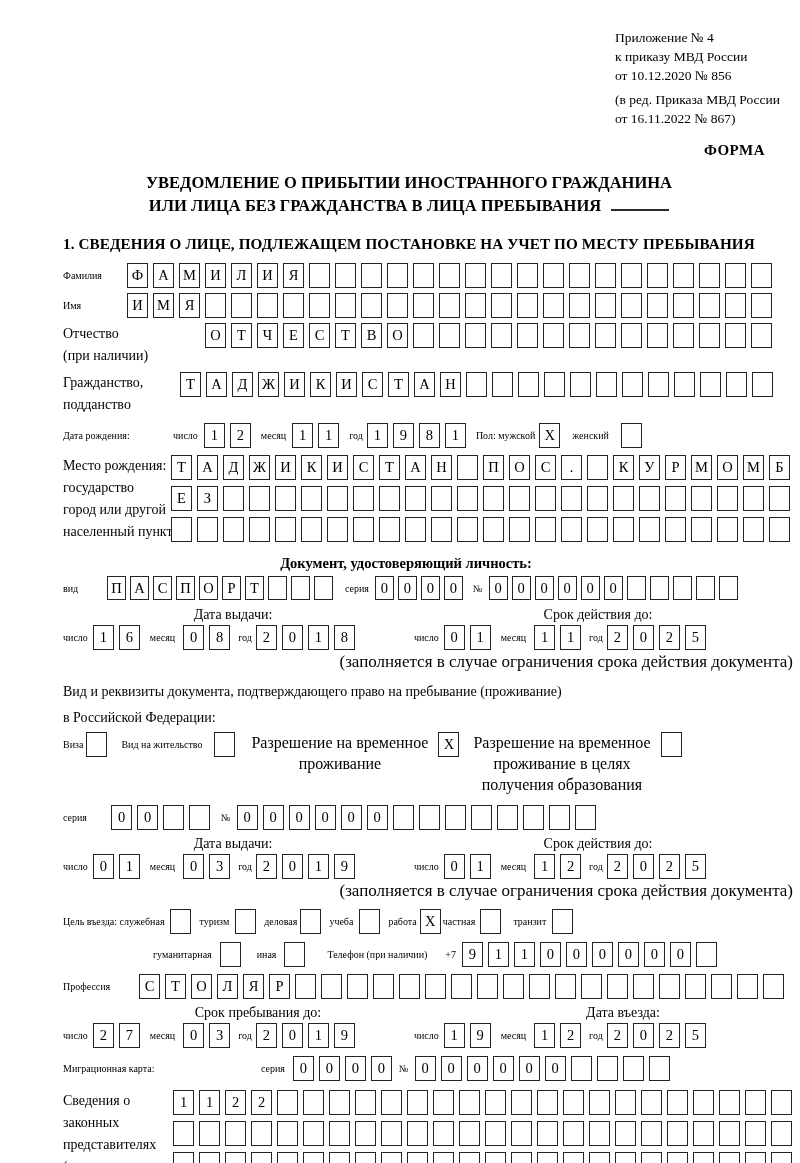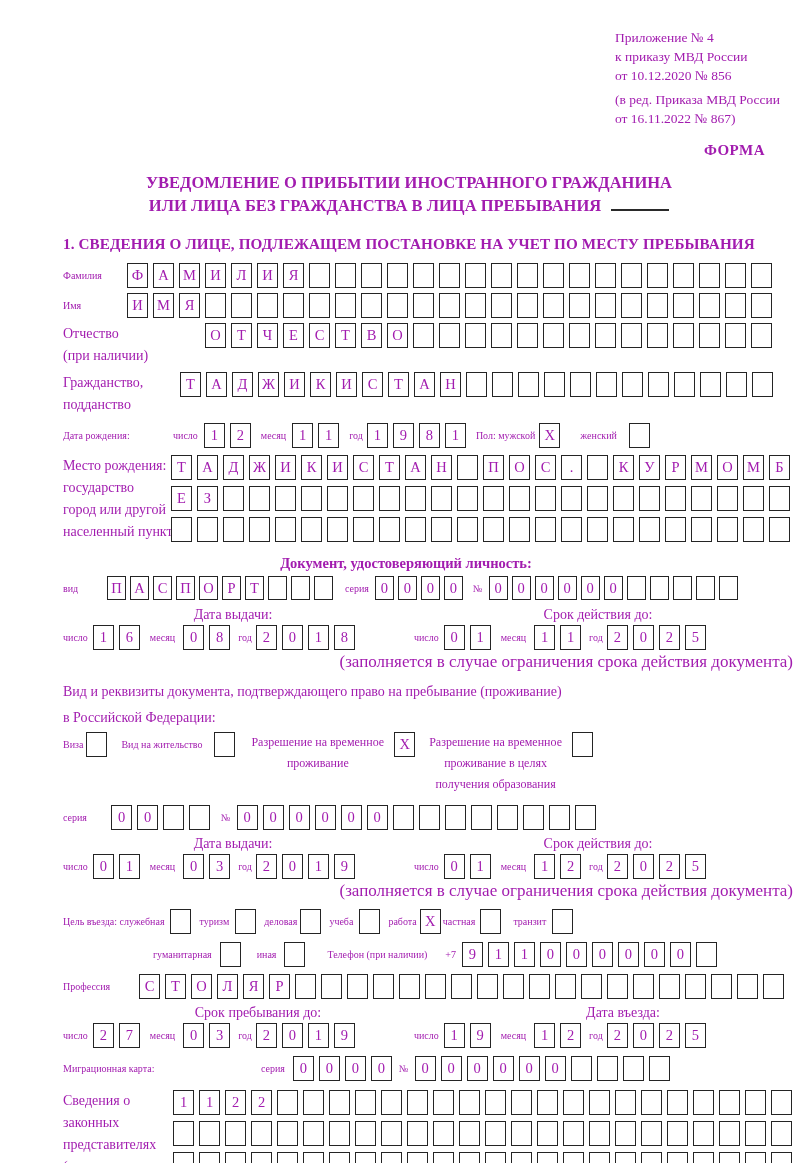--- a/index.html
+++ b/index.html
@@ -1,18 +1,18 @@
 <!DOCTYPE html>
 <html><head>
 <meta charset="utf-8">
 <style>
   * { margin:0; padding:0; box-sizing:border-box; }
   html,body { background:#ffffff; }
   .page {
-    width:800px; height:1163px; background:#fff; color:#a21caf;
+    width:800px; height:1163px; background:#fff; color:#000000;
     font-family:"Liberation Serif","DejaVu Serif",serif;
     padding:28px 5px 0 63px; overflow:hidden; position:relative;
   }
   .annex { margin-left:552px; font-size:13.5px; line-height:19px; }
   .annex .agap { height:5px; }
   .forma { text-align:right; padding-right:30px; font-weight:bold; font-size:15px; margin-top:14px; letter-spacing:0.5px; }
   .title { text-align:center; font-weight:bold; font-size:16.5px; line-height:23px; margin-top:12px; padding-right:40px; }
   .blank-line { display:inline-block; width:58px; border-bottom:2px solid #2a2a2a; height:13px; margin-left:10px; }
   .sec { font-weight:bold; font-size:15.2px; margin-top:18px; letter-spacing:0.1px; white-space:nowrap; }
   #form-body { margin-top:10px; }
@@ -21,21 +21,21 @@
   .lblcol { font-size:14px; line-height:22px; flex-shrink:0; }
   .cells { display:flex; flex-shrink:0; }
   .cell {
     width:21px; height:25px; border:1.7px solid #242424; margin-right:5px;
     display:flex; align-items:center; justify-content:center;
     font-size:14.5px; flex-shrink:0; background:#fff;
   }
   .tight .cell { width:19px; height:24px; margin-right:4px; }
   .chk { margin-right:0; }
   .boxcol .cells { margin-bottom:6px; }
-  .blk { font-size:12px; line-height:21px; text-align:center; flex-shrink:0; }
+  .blk { font-size:16px; line-height:21px; text-align:center; flex-shrink:0; }
   .heading { text-align:center; font-weight:bold; font-size:14.5px; margin-top:7px; padding-right:46px; }
   .ctext { font-size:14px; text-align:center; flex-shrink:0; }
   .noteR { text-align:right; font-size:17px; margin-top:2px; padding-right:2px; }
   .plain { font-size:14px; margin-top:5px; line-height:21px; }
 </style>
 </head>
 <body>
 
 <div class="page">
   <div class="annex">
@@ -188,21 +188,21 @@
         </div>
         <div class="lbl" style="margin-left: 5px;">год</div>
         <div class="cells" style="margin-left: 4px;">
           <div class="cell">1</div>
           <div class="cell">9</div>
           <div class="cell">8</div>
           <div class="cell">1</div>
         </div>
         <div class="lbl" style="margin-left: 5px;">Пол: мужской</div>
         <div class="cell chk" style="margin-left: 4px;">X</div>
-        <div class="lbl" style="margin-left: 20px;">женский</div>
+        <div class="lbl" style="margin-left: 12px;">женский</div>
         <div class="cell chk" style="margin-left: 12px;"></div>
       </div>
       <div class="row" style="margin-top: 7px;">
         <div class="lblcol" style="width: 108px;">
           <div>Место рождения:</div>
           <div>государство</div>
           <div>город или другой</div>
           <div>населенный пункт</div>
         </div>
         <div class="boxcol">

